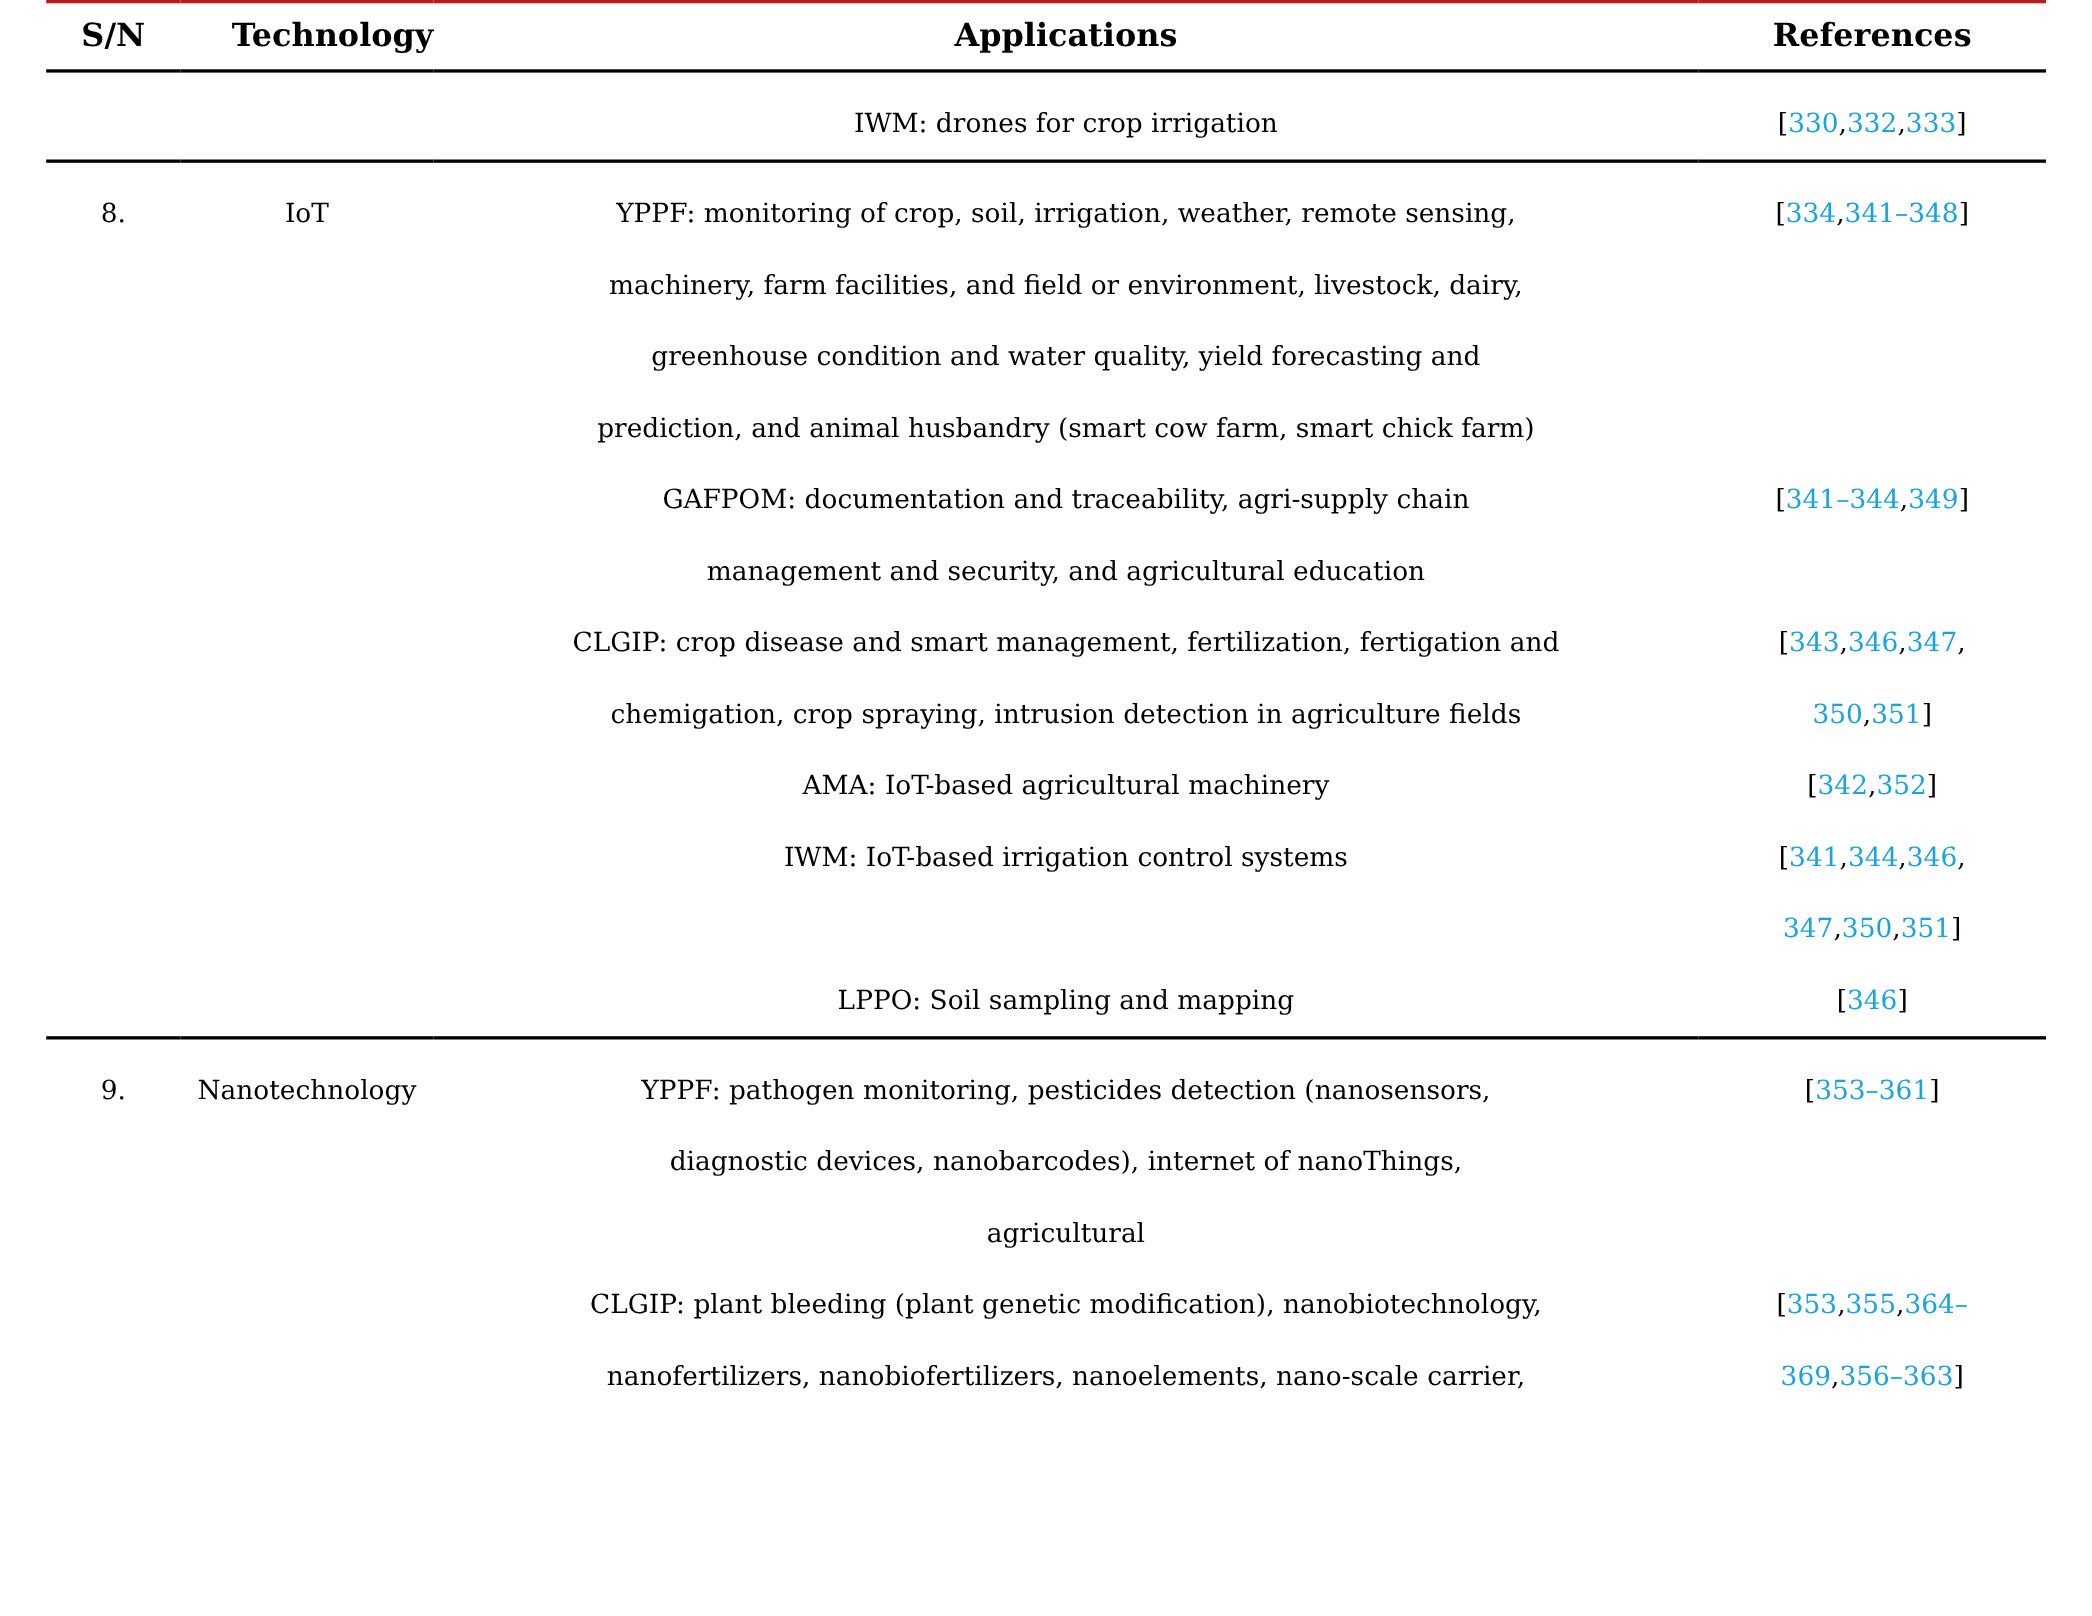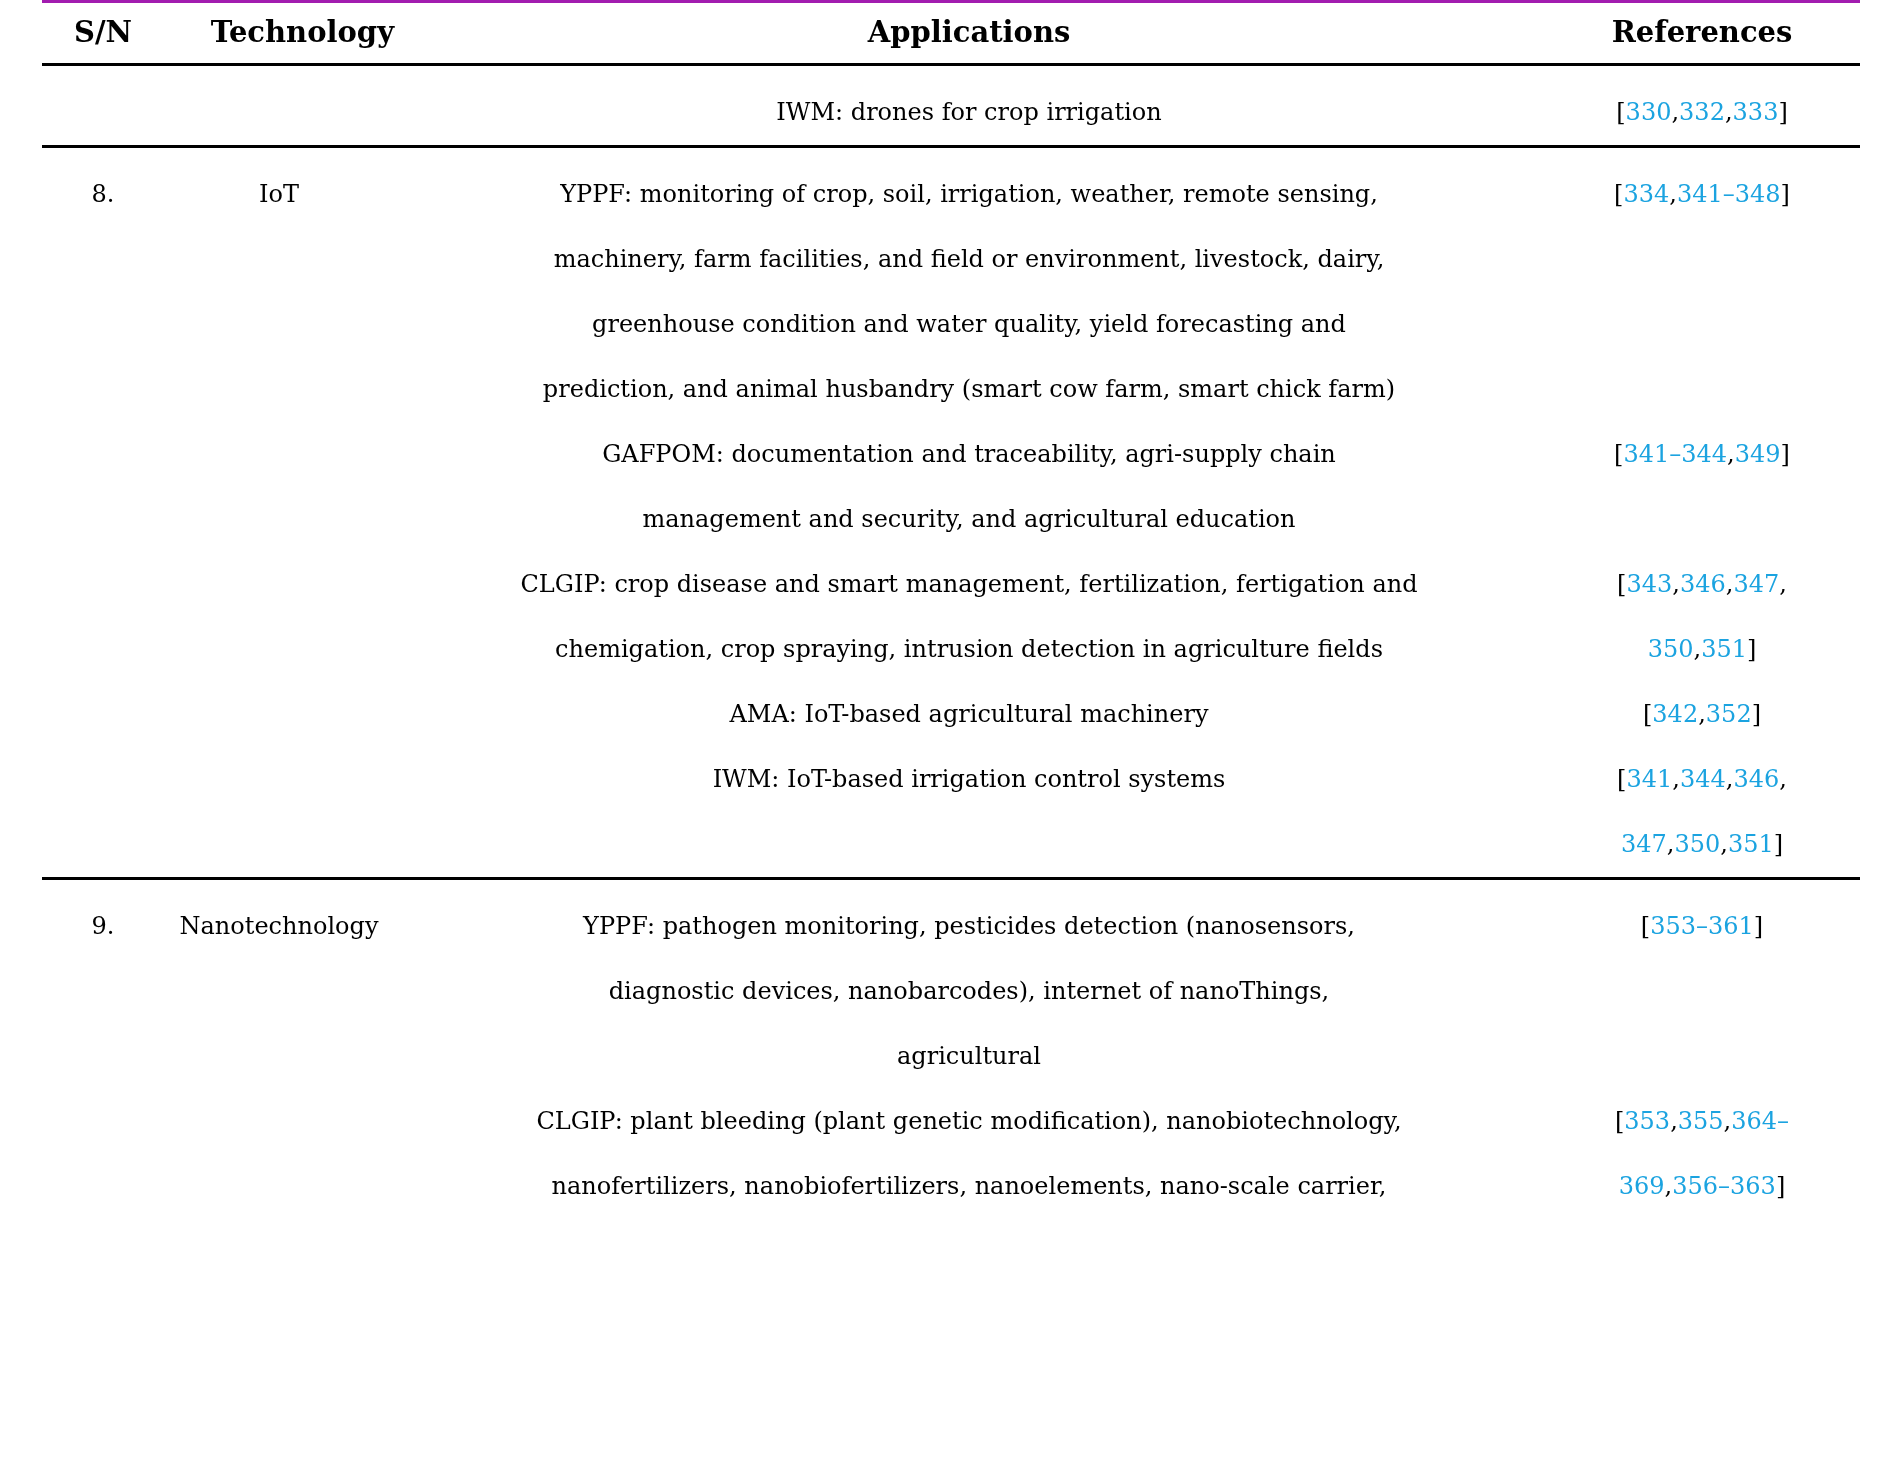--- a/index.html
+++ b/index.html
@@ -30,21 +30,21 @@
   }
 
   
   col.c-sn   { width: 122px; }
   col.c-tech { width: 230px; }
   col.c-app  { width: 1150px; }
   col.c-ref  { width: 316px; }
 
   
   tr.rule-top > td,
-  tr.rule-top > th { border-top: 3px solid #a21caf; }
+  tr.rule-top > th { border-top: 3px solid #b91c1c; }
   tr.rule-mid > td { border-top: 3px solid #000; }
   thead tr.head-row > th { border-bottom: 3px solid #000; }
 
   
   thead th {
     font-weight: bold;
     font-size: 29px;
     line-height: 1.05;
     padding: 14px 0 16px 0;
     vertical-align: middle;
@@ -194,20 +194,30 @@
         <td class="tech"></td>
         <td class="app">
           <span class="ln">IWM: IoT-based irrigation control systems</span>
         </td>
         <td class="ref">
           <span class="ln"><span class="ref-num"><span style="color:#000">[</span><span style="color:#1BA3E0">3</span><span style="color:#1BA3E0">4</span><span style="color:#1BA3E0">1</span><span style="color:#000">,</span><span style="color:#1BA3E0">3</span><span style="color:#1BA3E0">4</span><span style="color:#1BA3E0">4</span><span style="color:#000">,</span><span style="color:#1BA3E0">3</span><span style="color:#1BA3E0">4</span><span style="color:#1BA3E0">6</span><span style="color:#000">,</span></span></span>
           <span class="ln"><span class="ref-num"><span style="color:#1BA3E0">3</span><span style="color:#1BA3E0">4</span><span style="color:#1BA3E0">7</span><span style="color:#000">,</span><span style="color:#1BA3E0">3</span><span style="color:#1BA3E0">5</span><span style="color:#1BA3E0">0</span><span style="color:#000">,</span><span style="color:#1BA3E0">3</span><span style="color:#1BA3E0">5</span><span style="color:#1BA3E0">1</span><span style="color:#000">]</span></span></span>
         </td>
       </tr>
 
+      <tr>
+        <td class="sn"></td>
+        <td class="tech"></td>
+        <td class="app">
+          <span class="ln">LPPO: Soil sampling and mapping</span>
+        </td>
+        <td class="ref">
+          <span class="ln"><span class="ref-num"><span style="color:#000">[</span><span style="color:#1BA3E0">3</span><span style="color:#1BA3E0">4</span><span style="color:#1BA3E0">6</span><span style="color:#000">]</span></span></span>
+        </td>
+      </tr>
 
 
       <tr class="rule-mid grp-first">
         <td class="sn">
           <span class="pad-top"></span>
           <span class="ln">9.</span>
         </td>
         <td class="tech">
           <span class="pad-top"></span>
           <span class="ln">Nanotechnology</span>

